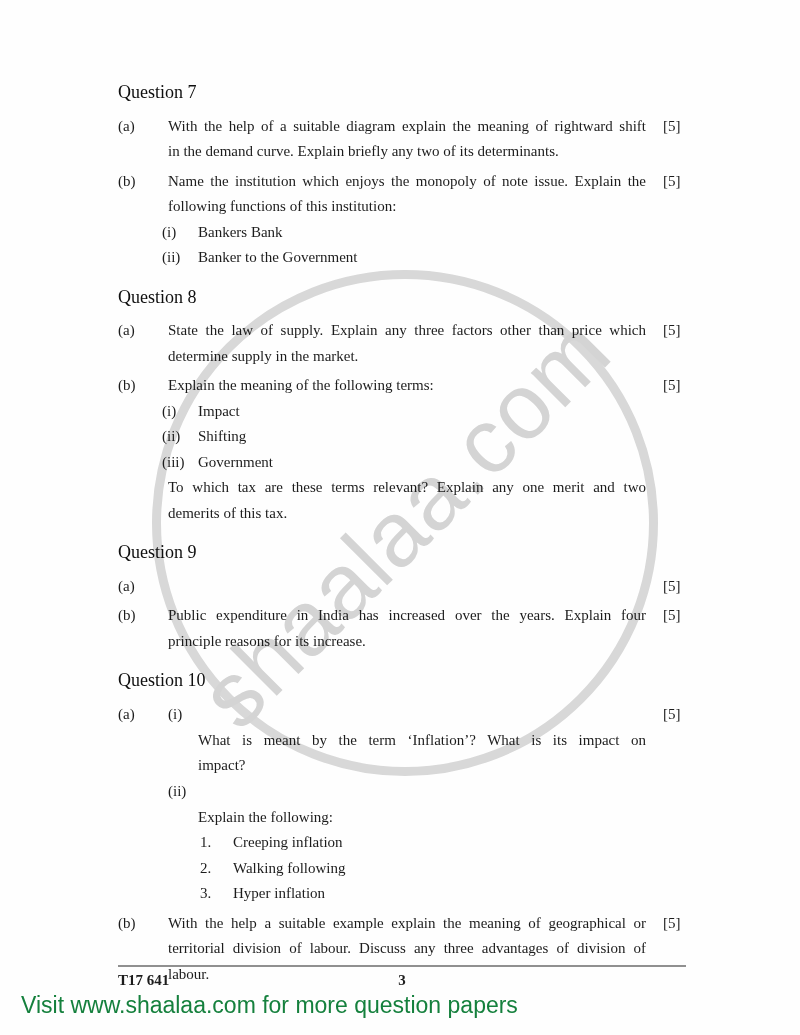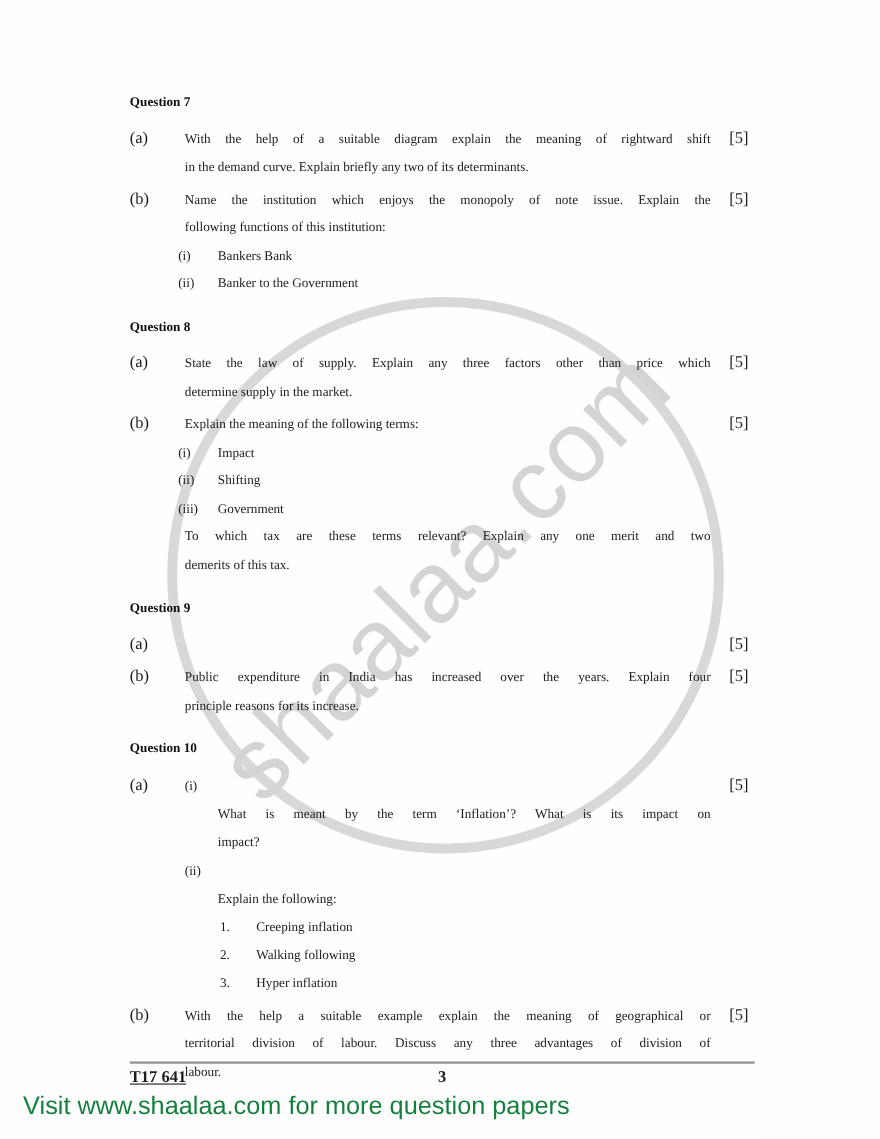--- a/index.html
+++ b/index.html
@@ -16,43 +16,43 @@
   }
   .wm-text {
     position:absolute; left:405px; top:523px;
     transform:translate(-50%,-50%) rotate(-45deg);
     font-family:"Liberation Sans", sans-serif;
     font-size:92px; letter-spacing:1px; color:#d4d4d4; white-space:nowrap;
   }
   
   .doc { position:relative; z-index:1; padding:80px 120px 0 118px; }
   .qheading {
-    font-size:12px; font-weight:bold; color:#0f0f0f;
+    font-size:18px; font-weight:normal; color:#0f0f0f;
     line-height:25.5px; margin:0 0 8px 0;
   }
   .qblock + .qblock { margin-top:14px; }
   .item { position:relative; display:flex; }
   .item + .item { margin-top:4px; }
   .ilabel { flex:none; width:50px; font-size:15px; line-height:25.5px; }
-  .icontent { flex:none; width:478px; font-size:12px; line-height:25.5px; }
+  .icontent { flex:none; width:478px; font-size:15px; line-height:25.5px; }
   .line { white-space:nowrap; }
   .line.just { white-space:normal; text-align:justify; text-align-last:justify; }
   .marks { position:absolute; left:545px; top:0; font-size:15px; line-height:25.5px; }
   .subrow { display:flex; margin-left:-6px; }
   .slabel { flex:none; width:36px; }
   .stext { flex:none; white-space:nowrap; }
   .subitem { display:flex; }
   .slabel2 { flex:none; width:30px; }
   .sicontent { flex:none; width:448px;margin-top:26px; }
   .numrow { display:flex; margin-left:2px; }
   .numlabel { flex:none; width:33px; }
   .numtext { white-space:nowrap; }
   
   .footer-rule { position:absolute; left:118px; top:965px; width:568px; height:2px; background:#909090; z-index:1; }
-  .footer-code { position:absolute; left:118px; top:969px; font-size:15px; font-weight:bold; line-height:22px; z-index:1;text-decoration:underline; }
+  .footer-code { position:absolute; left:118px; top:969px; font-size:15px; font-weight:bold; line-height:22px; z-index:1; }
   .footer-page { position:absolute; left:118px; top:969px; width:568px; text-align:center; font-size:15px; font-weight:bold; line-height:22px; z-index:1; }
   .banner {
     position:absolute; left:21px; top:992px; z-index:1;
     font-family:"Liberation Sans", sans-serif; font-size:23px; color:#15803d;
     white-space:nowrap;
   }
 </style>
 </head>
 <body>
 

